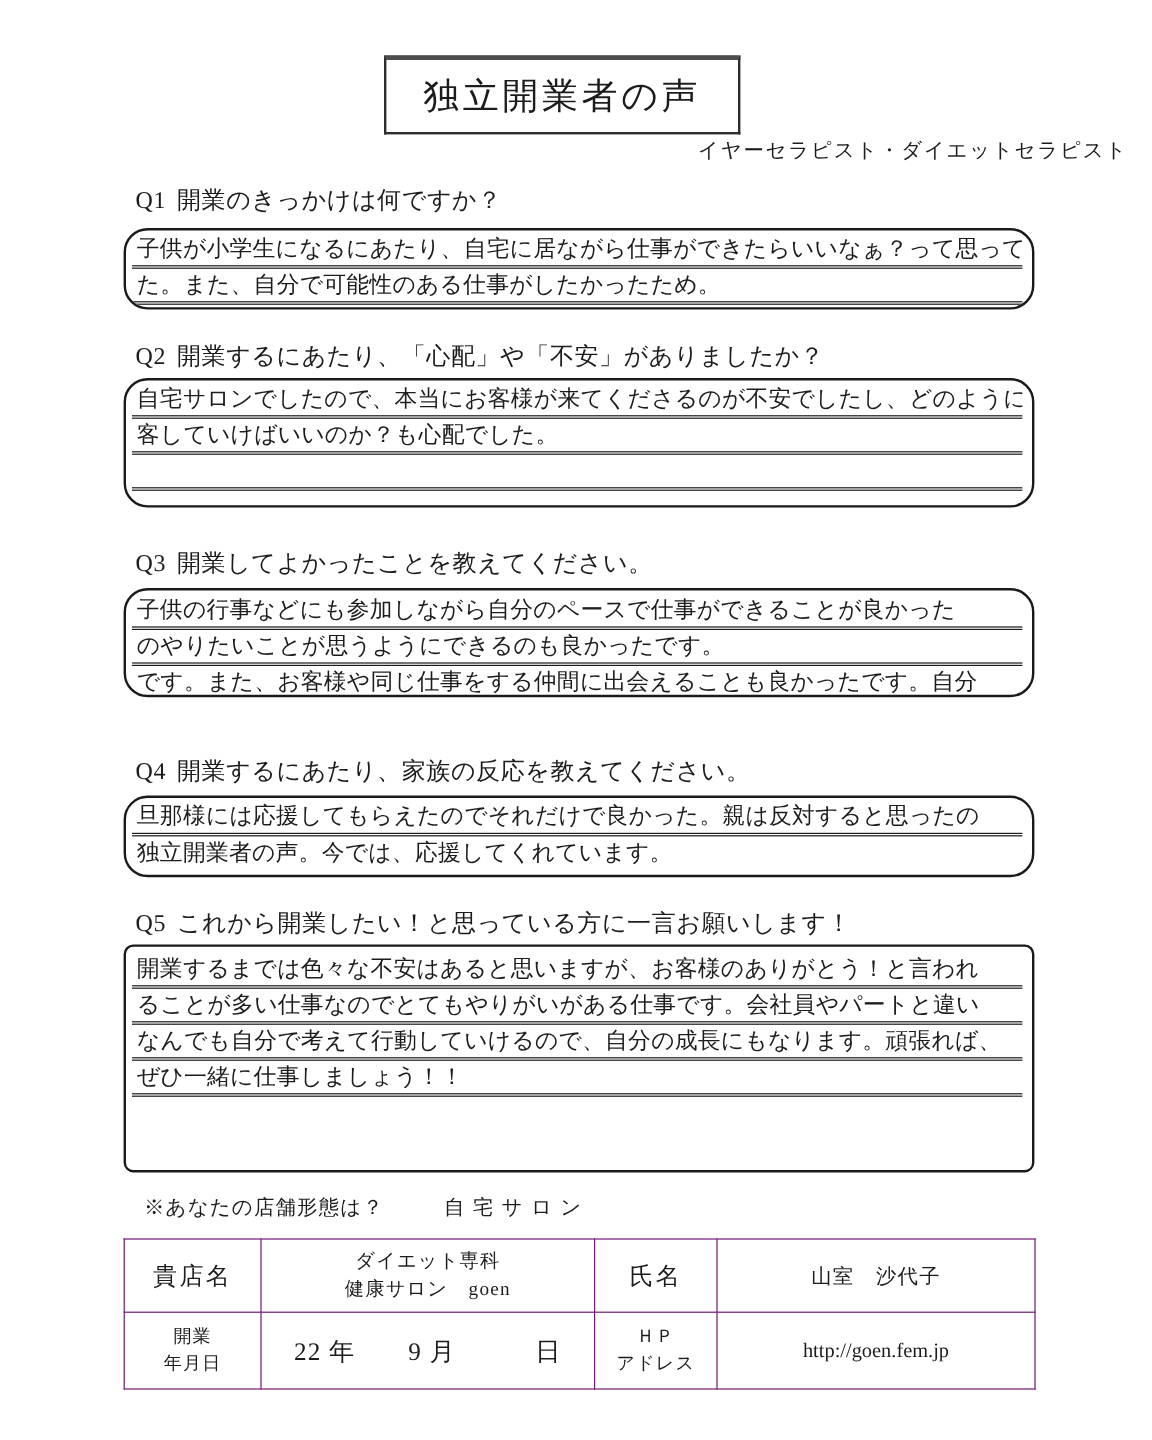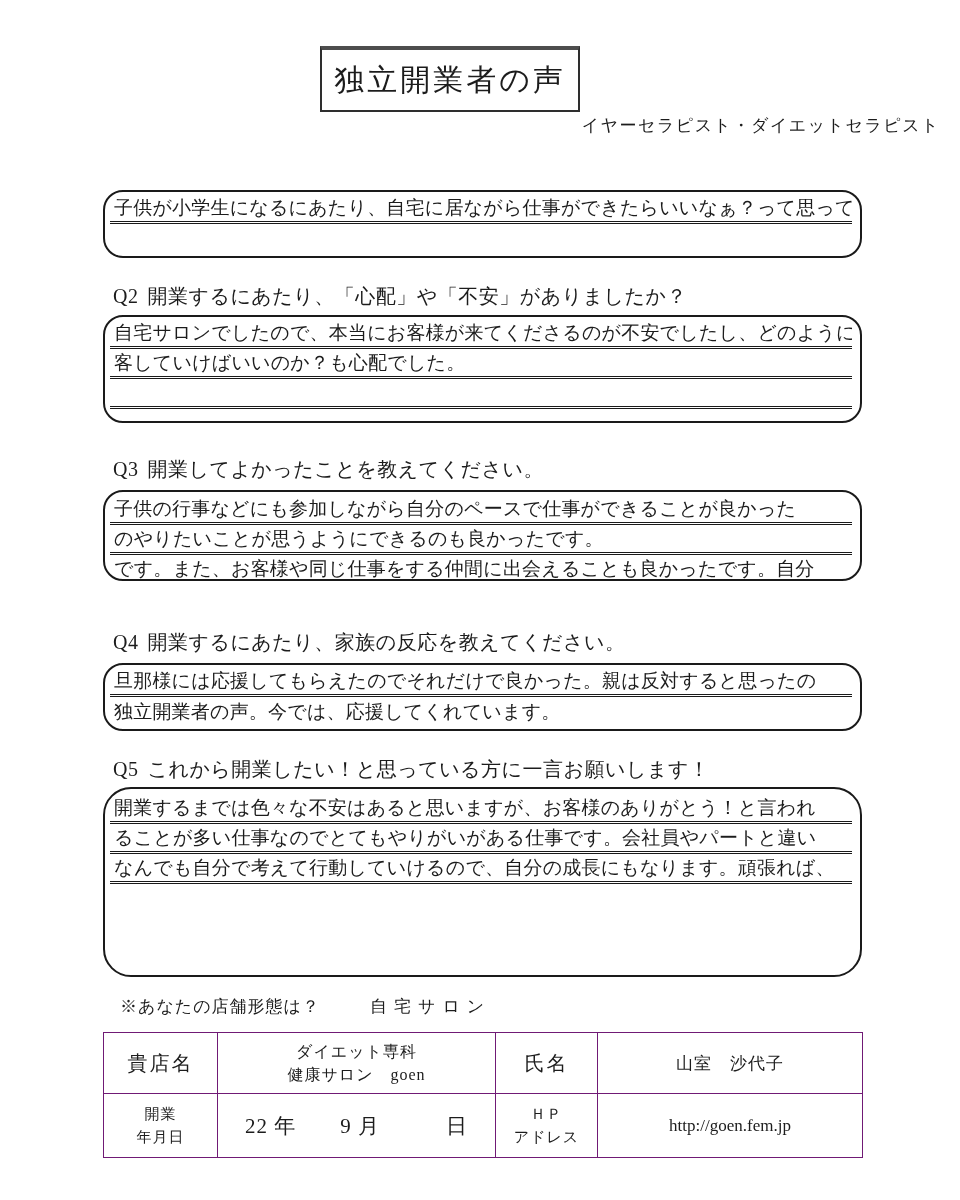--- a/index.html
+++ b/index.html
@@ -2,40 +2,40 @@
 <html><head>
 <meta charset="utf-8">
 <style>
   html,body { margin:0; padding:0; background:#ffffff; }
   .page {
     position:relative; width:960px; height:1200px; background:#ffffff;
     font-family:"Liberation Serif","DejaVu Serif",serif;
     color:#1c1c1c; overflow:hidden;
   }
   .title-box {
-    position:absolute; left:320px; top:46px; width:260px; height:66px;
+    position:absolute; left:320px; top:46px; width:297px; height:66px;
     border:2px solid #2e2e2e; border-top:4px solid #4d4d4d;
     box-sizing:border-box; display:flex; align-items:center; justify-content:center;
   }
   .title { font-size:30px; letter-spacing:3px; white-space:nowrap; }
   .subtitle {
     position:absolute; left:0; top:114px; width:940px; text-align:right;
     font-size:17px; letter-spacing:1.5px; white-space:nowrap;
   }
   .q-label {
     position:absolute; left:113px; font-size:20px; letter-spacing:0.5px;
     white-space:nowrap;
   }
   .q-num { margin-right:9px; }
   .ans-box {
     position:absolute; left:103px; width:759px;
     border:2px solid #1a1a1a; border-radius:20px;
     box-sizing:border-box; padding:2px 8px 0 5px; overflow:hidden;
   }
-  .ans-box.r24 { border-radius:28px; }
+  .ans-box.r24 { border-radius:8px; }
   .ans-line {
     height:27px; line-height:27px; border-bottom:3px double #1a1a1a;
     font-size:19px; letter-spacing:0.2px; white-space:nowrap; overflow:hidden;
     text-indent:4px;
   }
   .ans-line.no-underline { border-bottom:none; height:30px; line-height:30px; }
   .pt3 { padding-top:3px; }
   .pt5 { padding-top:5px; }
   .store-type { position:absolute; top:995px; left:120px; font-size:17px; white-space:nowrap; }
   .store-type .lbl { letter-spacing:1px; }
@@ -58,22 +58,26 @@
 </head>
 <body>
 
 <div class="page">
 
   <div class="title-box">
     <div class="title">独立開業者の声</div>
   </div>
   <div class="subtitle">イヤーセラピスト・ダイエットセラピスト</div>
 
+  <div class="q-label" style="top:153px">
+    <span class="q-num">Q1</span><span class="q-text">開業のきっかけは何ですか？</span>
+  </div>
   <div class="ans-box" style="top:190px;height:68px">
     <div class="ans-line">子供が小学生になるにあたり、自宅に居ながら仕事ができたらいいなぁ？って思ってい</div>
+    <div class="ans-line">た。また、自分で可能性のある仕事がしたかったため。</div>
   </div>
 
   <div class="q-label" style="top:283px">
     <span class="q-num">Q2</span><span class="q-text">開業するにあたり、「心配」や「不安」がありましたか？</span>
   </div>
   <div class="ans-box" style="top:315px;height:108px">
     <div class="ans-line">自宅サロンでしたので、本当にお客様が来てくださるのが不安でしたし、どのように集</div>
     <div class="ans-line">客していけばいいのか？も心配でした。</div>
     <div class="ans-line"></div>
   </div>
@@ -95,20 +99,21 @@
     <div class="ans-line no-underline">独立開業者の声。今では、応援してくれています。</div>
   </div>
 
   <div class="q-label" style="top:756px">
     <span class="q-num">Q5</span><span class="q-text">これから開業したい！と思っている方に一言お願いします！</span>
   </div>
   <div class="ans-box r24 pt5" style="top:787px;height:190px">
     <div class="ans-line">開業するまでは色々な不安はあると思いますが、お客様のありがとう！と言われ</div>
     <div class="ans-line">ることが多い仕事なのでとてもやりがいがある仕事です。会社員やパートと違い</div>
     <div class="ans-line">なんでも自分で考えて行動していけるので、自分の成長にもなります。頑張れば、</div>
+    <div class="ans-line">ぜひ一緒に仕事しましょう！！</div>
   </div>
 
   <div class="store-type">
     <span class="lbl">※あなたの店舗形態は？</span>
     <span class="val">自宅サロン</span>
   </div>
 
   <table class="info-table">
     <colgroup>
       <col style="width:114px">

